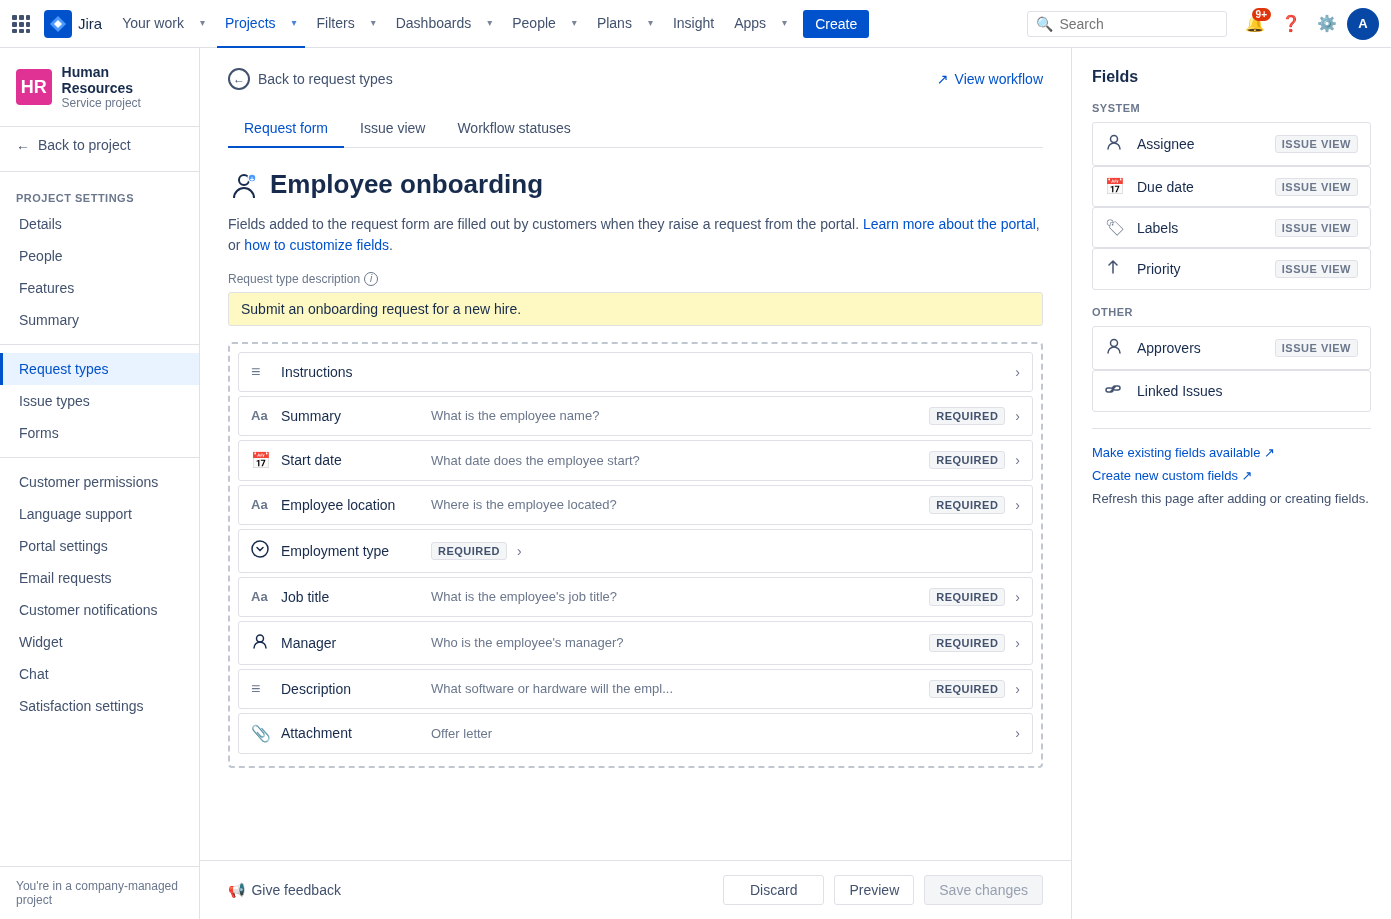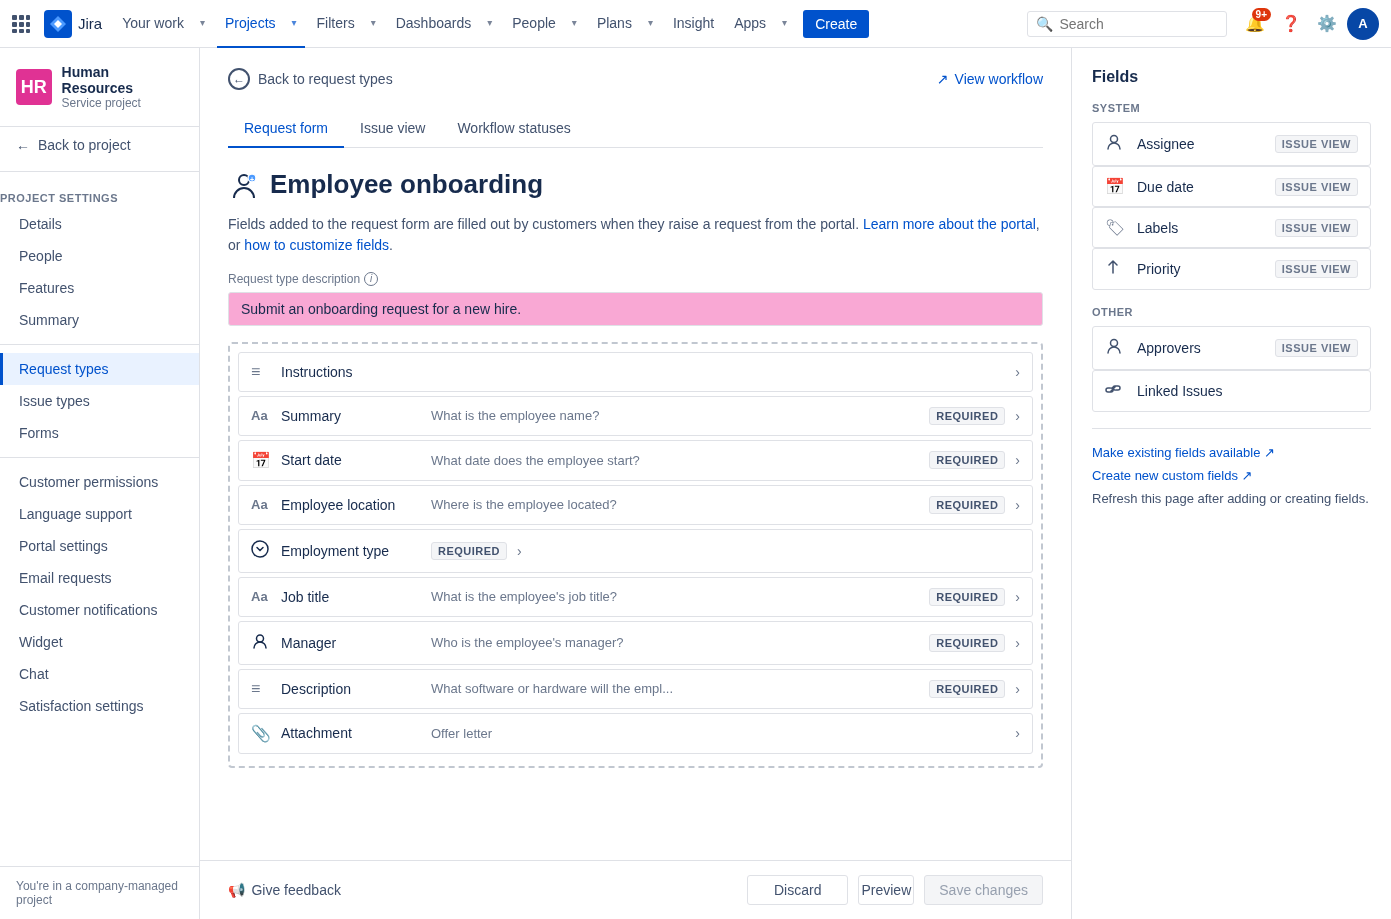--- a/index.html
+++ b/index.html
@@ -56,21 +56,21 @@
     .sidebar {
       width: 200px; flex-shrink: 0; border-right: 1px solid #dfe1e6;
       overflow-y: auto; background: #fff; display: flex; flex-direction: column;
     }
     .sidebar-project { padding: 16px; display: flex; align-items: center; gap: 10px; border-bottom: 1px solid #dfe1e6; }
     .sidebar-project-icon { width: 36px; height: 36px; background: #e03294; border-radius: 4px; display: flex; align-items: center; justify-content: center; color: #fff; font-size: 18px; font-weight: 700; }
     .sidebar-project-info { display: flex; flex-direction: column; }
     .sidebar-project-name { font-size: 14px; font-weight: 600; color: #172b4d; }
     .sidebar-project-type { font-size: 12px; color: #6b778c; }
     .sidebar-back { display: flex; align-items: center; gap: 8px; padding: 10px 16px; font-size: 14px; color: #42526e; cursor: pointer; }
-    .sidebar-section-title { padding: 12px 0 4px; font-size: 11px; font-weight: 700; color: #6b778c; text-transform: uppercase; letter-spacing: 0.5px; }
+    .sidebar-section-title { padding: 12px 0 4px; font-size: 11px; font-weight: 700; color: #6b778c; text-transform: uppercase; letter-spacing: 0.5px; margin-left: 16px; }
     .sidebar-item {
       display: flex; align-items: center; gap: 10px; padding: 8px 16px;
       font-size: 14px; color: #42526e; cursor: pointer; border-left: 3px solid transparent;
     }
     .sidebar-item.active { background: #e9f2ff; color: #0052cc; font-weight: 500; border-left-color: #0052cc; }
     .sidebar-divider { border: none; border-top: 1px solid #dfe1e6; margin: 8px 0; }
     .sidebar-footer { padding: 12px 16px; font-size: 12px; color: #6b778c; margin-top: auto; border-top: 1px solid #dfe1e6; }
 
     
     .main-content { flex: 1; overflow-y: auto; display: flex; flex-direction: column; }
@@ -96,21 +96,21 @@
 
     
     .form-description { font-size: 14px; color: #42526e; margin-bottom: 16px; line-height: 1.5; }
     .form-description a { color: #0052cc; text-decoration: none; }
 
     
     .field-label { font-size: 12px; color: #6b778c; margin-bottom: 6px; display: flex; align-items: center; gap: 4px; }
     .field-input {
       width: 100%; border: 1px solid #dfe1e6; border-radius: 3px;
       padding: 8px 12px; font-size: 14px; color: #172b4d; outline: none;
-      background: #f9a8d4;
+      background: #fef9c3;
     }
 
     
     .fields-container {
       border: 2px dashed #c1c7d0; border-radius: 4px;
       padding: 8px; margin-top: 16px;
     }
     .field-row {
       display: flex; align-items: center; padding: 10px 12px;
       border: 1px solid #dfe1e6; border-radius: 3px; margin-bottom: 4px;
@@ -127,21 +127,21 @@
     .field-row-chevron { color: #6b778c; flex-shrink: 0; }
 
     
     .bottom-bar {
       display: flex; align-items: center; padding: 14px 28px;
       border-top: 1px solid #dfe1e6; background: #fff; justify-content: space-between;
     }
     .feedback-btn { display: flex; align-items: center; gap: 6px; font-size: 14px; color: #42526e; cursor: pointer; }
     .bottom-actions { display: flex; gap: 10px; align-items: center; }
     .btn-discard { padding: 6px 26px; font-size: 14px; color: #42526e; background: #fff; border: 1px solid #dfe1e6; border-radius: 3px; cursor: pointer; }
-    .btn-preview { padding: 6px 2px; font-size: 14px; color: #42526e; background: #fff; border: 1px solid #dfe1e6; border-radius: 3px; cursor: pointer; }
+    .btn-preview { padding: 6px 14px; font-size: 14px; color: #42526e; background: #fff; border: 1px solid #dfe1e6; border-radius: 3px; cursor: pointer; }
     .btn-save { padding: 6px 14px; font-size: 14px; color: #97a0af; background: #f4f5f7; border: 1px solid #dfe1e6; border-radius: 3px; cursor: not-allowed; }
 
     
     .right-panel { width: 320px; flex-shrink: 0; border-left: 1px solid #dfe1e6; background: #fff; overflow-y: auto; padding: 20px; }
     .right-panel-title { font-size: 16px; font-weight: 600; color: #172b4d; margin-bottom: 16px; }
     .fields-section-title { font-size: 11px; font-weight: 700; color: #6b778c; text-transform: uppercase; letter-spacing: 0.5px; margin-bottom: 8px; }
     .field-item {
       display: flex; align-items: center; padding: 10px 12px;
       border: 1px solid #dfe1e6; border-radius: 3px; gap: 10px; background: #fff;
     }

